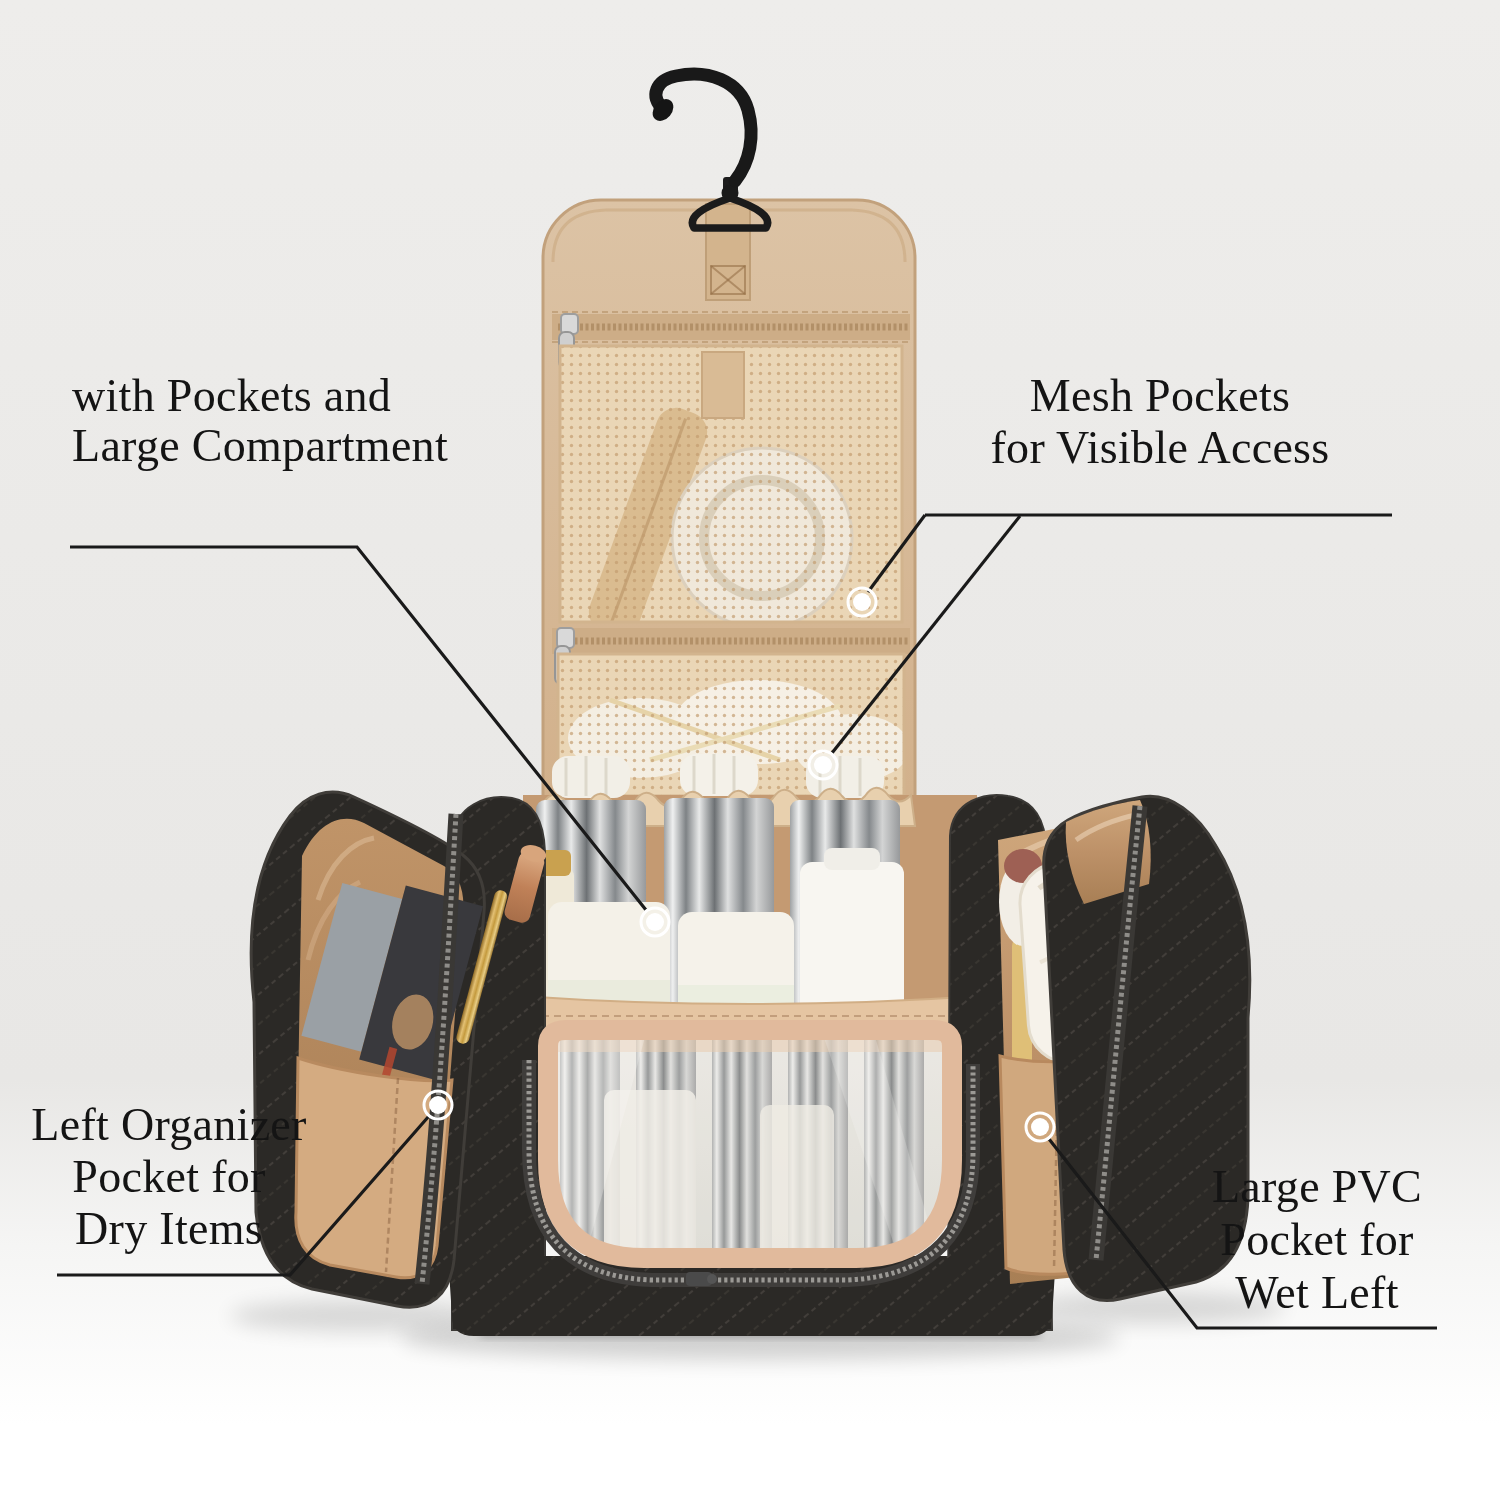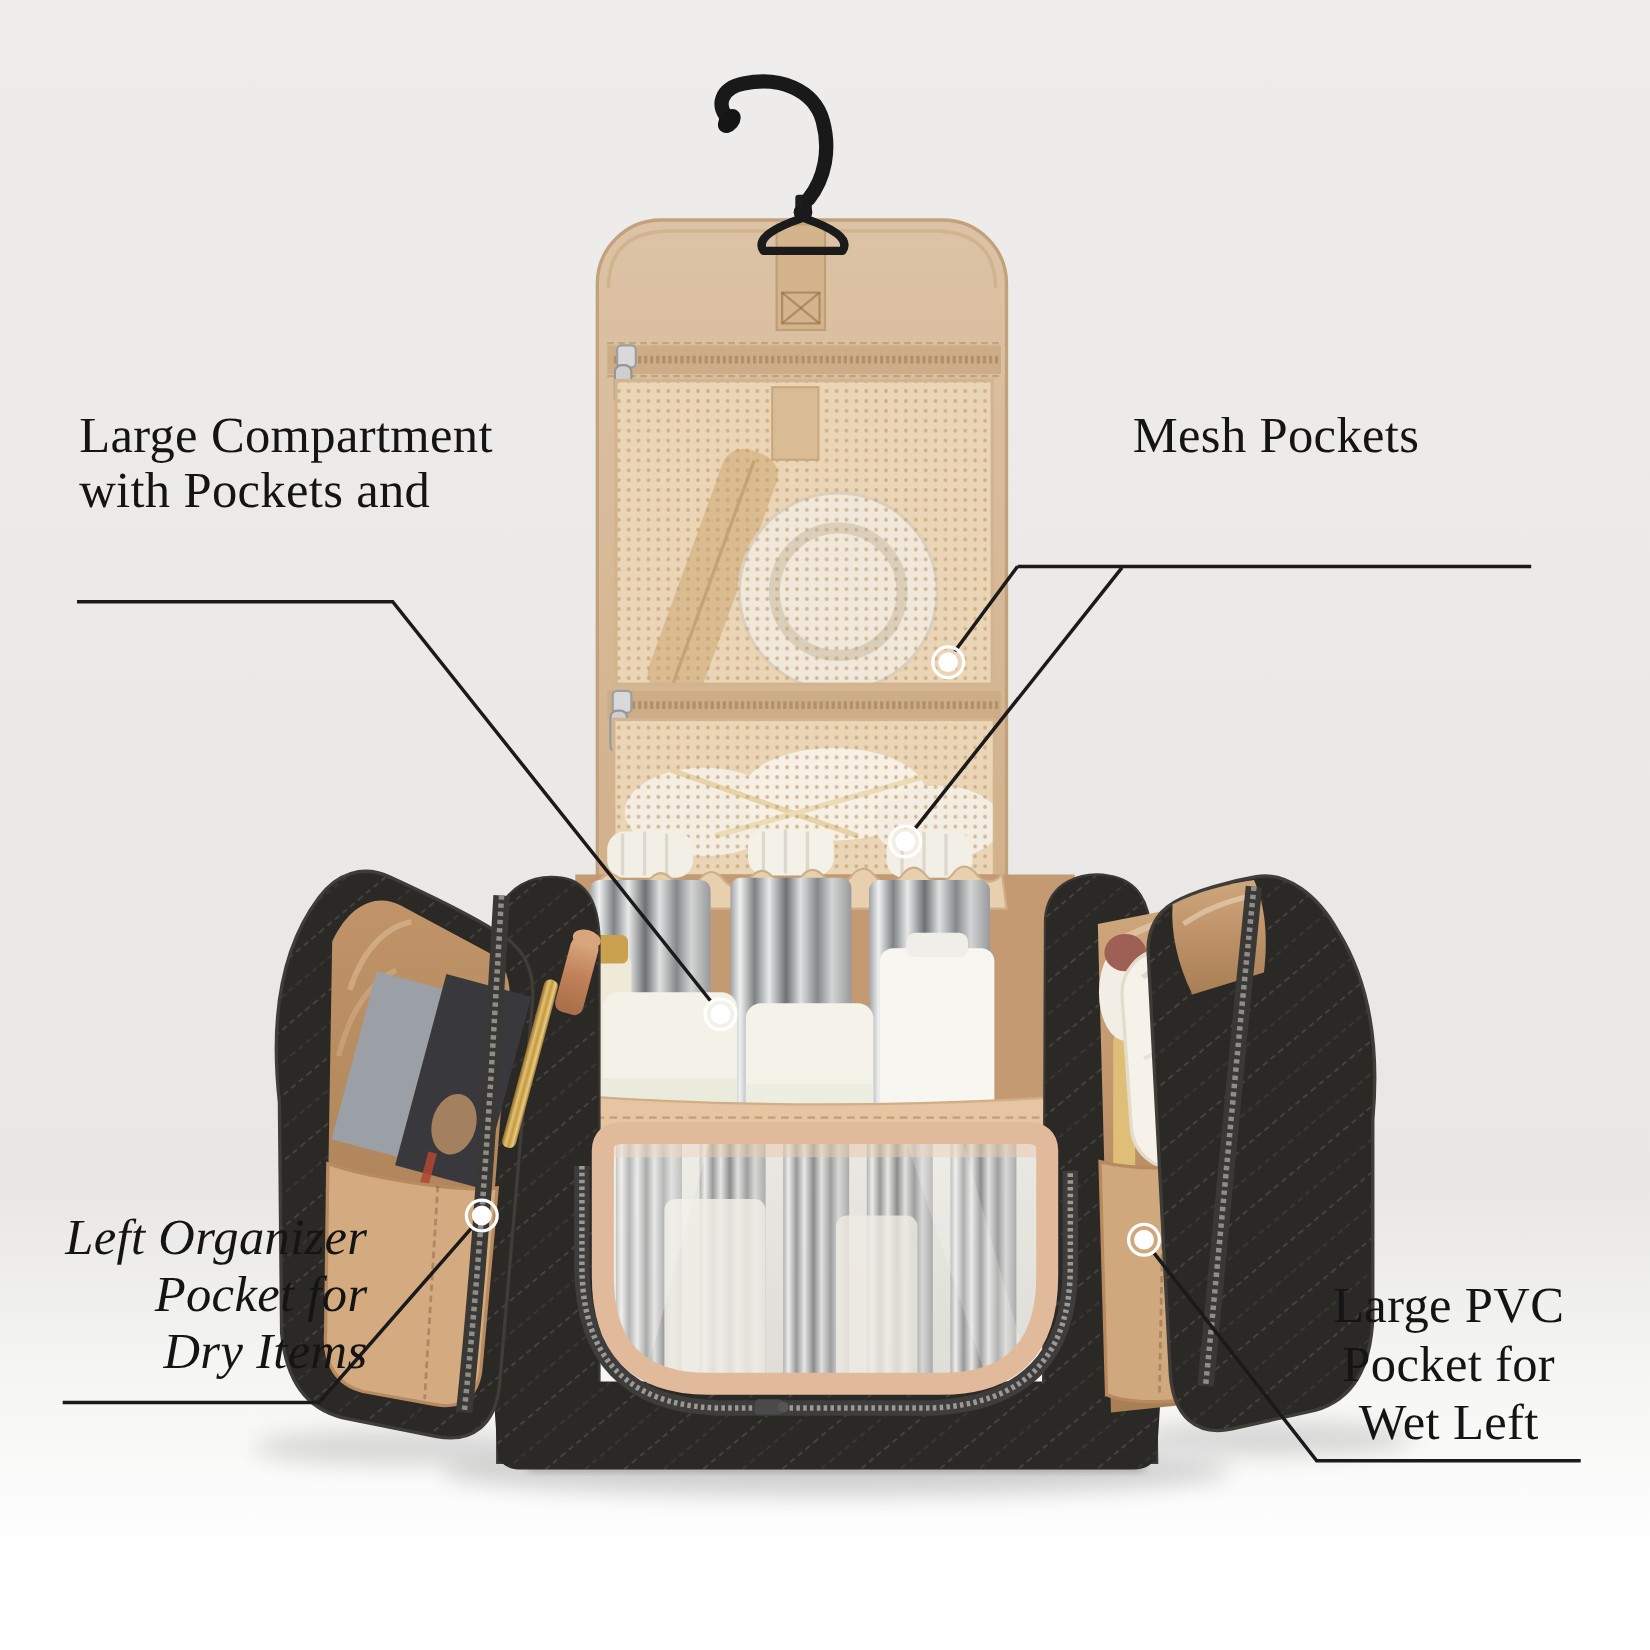--- a/index.html
+++ b/index.html
@@ -14,21 +14,21 @@
   .label{
     position:absolute;
     color:#141414;
     font-size:46px;
     line-height:52px;
     letter-spacing:0.3px;
   }
   .label .ln{white-space:nowrap;}
   .label-large{left:72px;top:371px;width:470px;text-align:left;line-height:50px;}
   .label-mesh{left:920px;top:370px;width:480px;text-align:center;}
-  .label-leftpocket{left:4px;top:1099px;width:330px;text-align:right;font-style:italic;}
+  .label-leftpocket{left:4px;top:1099px;width:330px;text-align:center;}
   .label-rightpocket{left:1178px;top:1160px;width:278px;text-align:center;line-height:53px;}
 </style>
 </head>
 <body>
 
 <div class="stage">
 
 <svg width="1500" height="1500" viewBox="0 0 1500 1500">
   <defs>
     <linearGradient id="bgGrad" x1="0" y1="0" x2="0" y2="1">
@@ -334,26 +334,27 @@
           <circle cx="438" cy="1105" r="14" fill="none" stroke="#fff" stroke-width="3"></circle>
     </g>
     <g>
       <circle cx="1040" cy="1127" r="9" fill="#fff"></circle>
           <circle cx="1040" cy="1127" r="14" fill="none" stroke="#fff" stroke-width="3"></circle>
     </g>
   </g>
 </svg>
 
 <div class="label label-large">
+  <div class="ln">with Pockets and</div>
   <div class="ln">Large Compartment</div>
-  <div class="ln">with Pockets and</div>
 </div>
 
 <div class="label label-mesh">
   <div class="ln">Mesh Pockets</div>
+  <div class="ln">for Visible Access</div>
 </div>
 
 <div class="label label-leftpocket">
   <div class="ln">Left Organizer</div>
   <div class="ln">Pocket for</div>
   <div class="ln">Dry Items</div>
 </div>
 
 <div class="label label-rightpocket">
   <div class="ln">Large PVC</div>

